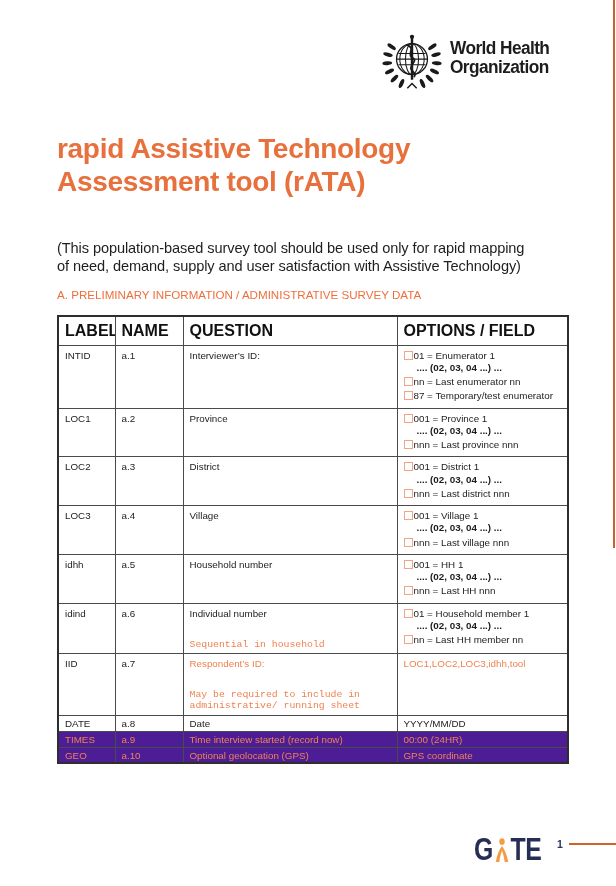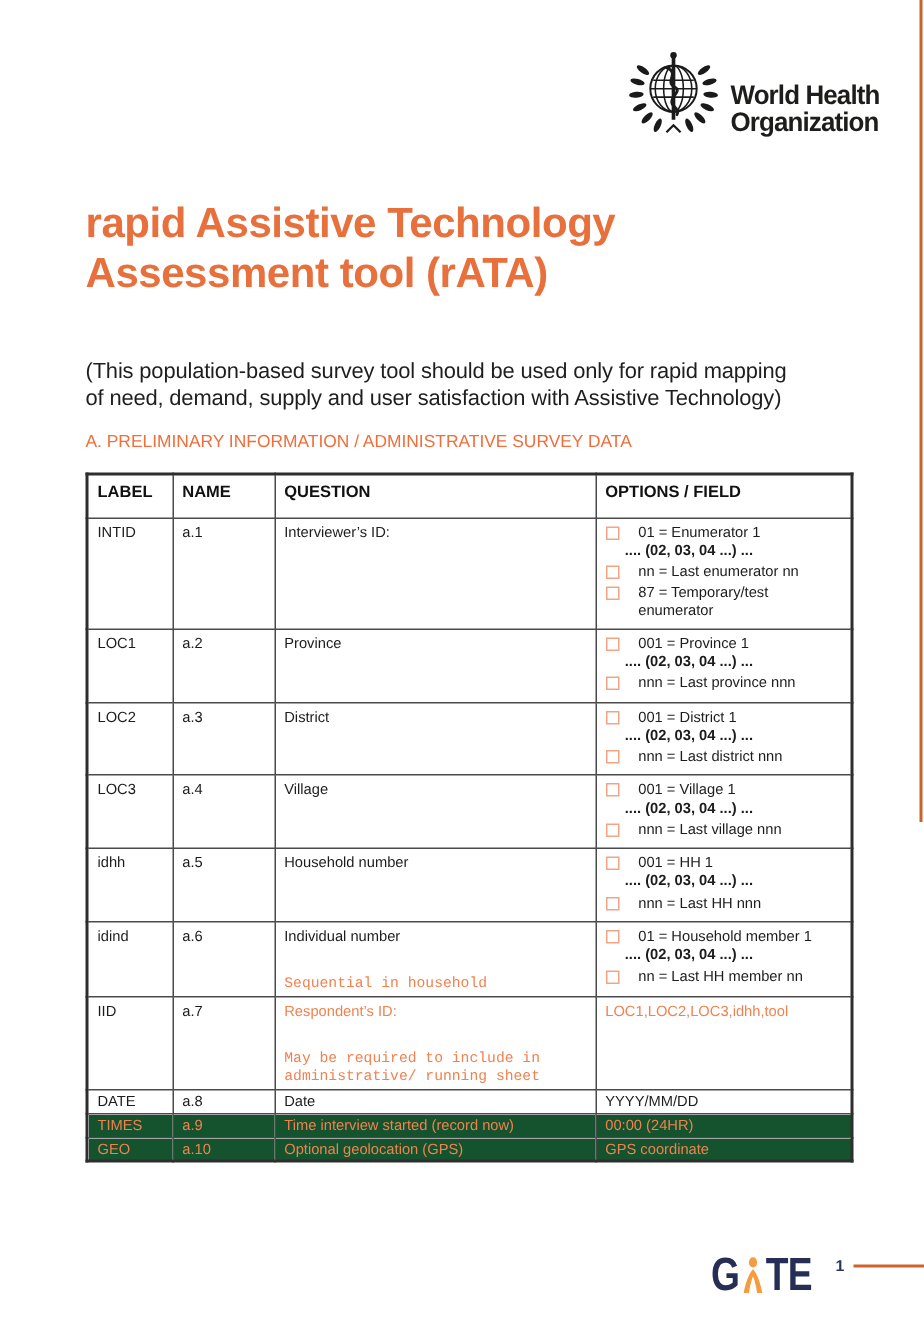--- a/index.html
+++ b/index.html
@@ -4,54 +4,54 @@
 <style>
   html,body{margin:0;padding:0;}
   body{
     width:616px;height:886px;position:relative;background:#ffffff;
     font-family:"Liberation Sans", sans-serif;overflow:hidden;
     -webkit-font-smoothing:antialiased;
   }
   .edge-line{position:absolute;right:1px;top:0;width:2.5px;height:548px;background:#c8632e;}
 
   
-  .who-logo{position:absolute;left:419px;top:31px;display:flex;align-items:flex-end;gap:8px;}
+  .who-logo{position:absolute;left:382px;top:31px;display:flex;align-items:flex-start;gap:8px;}
   .who-emblem{width:60px;height:60px;flex:none;}
   .who-text{font-weight:bold;font-size:18px;line-height:1.04;color:#1d1d1b;
     letter-spacing:-0.6px;padding-top:8px;transform:scaleX(0.96);transform-origin:left top;}
 
   
   .doc-title{position:absolute;left:57px;top:132px;font-size:28px;font-weight:bold;
     color:#e7703c;line-height:1.18;letter-spacing:-0.3px;}
 
   
   .intro{position:absolute;left:57px;top:239px;font-size:14.6px;color:#1e1e1e;line-height:1.25;letter-spacing:-0.1px;}
 
   
   .section-heading{position:absolute;left:57px;top:288px;font-size:11.6px;font-weight:normal;color:#ef6e3b;}
 
   
   .survey-table{position:absolute;left:57px;top:315px;width:510px;table-layout:fixed;
     border-collapse:collapse;font-size:9.8px;color:#1c1c1c;border:2px solid #2e2e2e;}
   .survey-table th,.survey-table td{border:1px solid #4a4a4a;vertical-align:top;
     text-align:left;padding:4px 5px 3px 6px;box-sizing:border-box;overflow:hidden;}
-  .survey-table thead th{font-size:11px;font-weight:bold;color:#111;height:29px;padding-top:5px;}
+  .survey-table thead th{font-size:16px;font-weight:bold;color:#111;height:29px;padding-top:5px;}
   tbody tr:nth-child(1) td{height:59px;}
   tbody tr:nth-child(2) td{height:40px;}
   tbody tr:nth-child(3) td{height:41px;}
   tbody tr:nth-child(4) td{height:40px;}
   tbody tr:nth-child(5) td{height:40px;}
   tbody tr:nth-child(6) td{height:40px;}
   tbody tr:nth-child(7) td{height:44px;}
   tbody tr:nth-child(n+8) td{height:16px;padding-top:2px;padding-bottom:0;}
-  tr.accent{background:#14532d;}
+  tr.accent{background:#4c1d95;}
   tr.accent td{color:#f08250;}
   .q-orange{color:#f08250;}
   .note{color:#f08250;margin-top:20px;line-height:1.15;font-family:Liberation Mono, monospace;}
-  .opt{display:flex;gap:13px;margin-bottom:3px;line-height:1.15;}
+  .opt{display:flex;gap:1px;margin-bottom:3px;line-height:1.15;}
   .cb{width:7px;height:7px;border:1px solid #f2a487;background:#fff;margin-top:1px;flex:none;}
   .sub{margin-left:13px;margin-top:-2px;margin-bottom:3px;line-height:1.15;font-weight:bold;}
   .field.orange{color:#f08250;}
 
   
   .gate-logo{position:absolute;left:474px;top:838px;display:flex;align-items:flex-end;
     font-weight:bold;color:#272e56;letter-spacing:-0.5px;
     transform:scaleX(0.8);transform-origin:left top;}
   .gate-letter{font-size:31px;line-height:24px;}
   .gate-a{width:20px;height:24px;margin:0 1px;}

